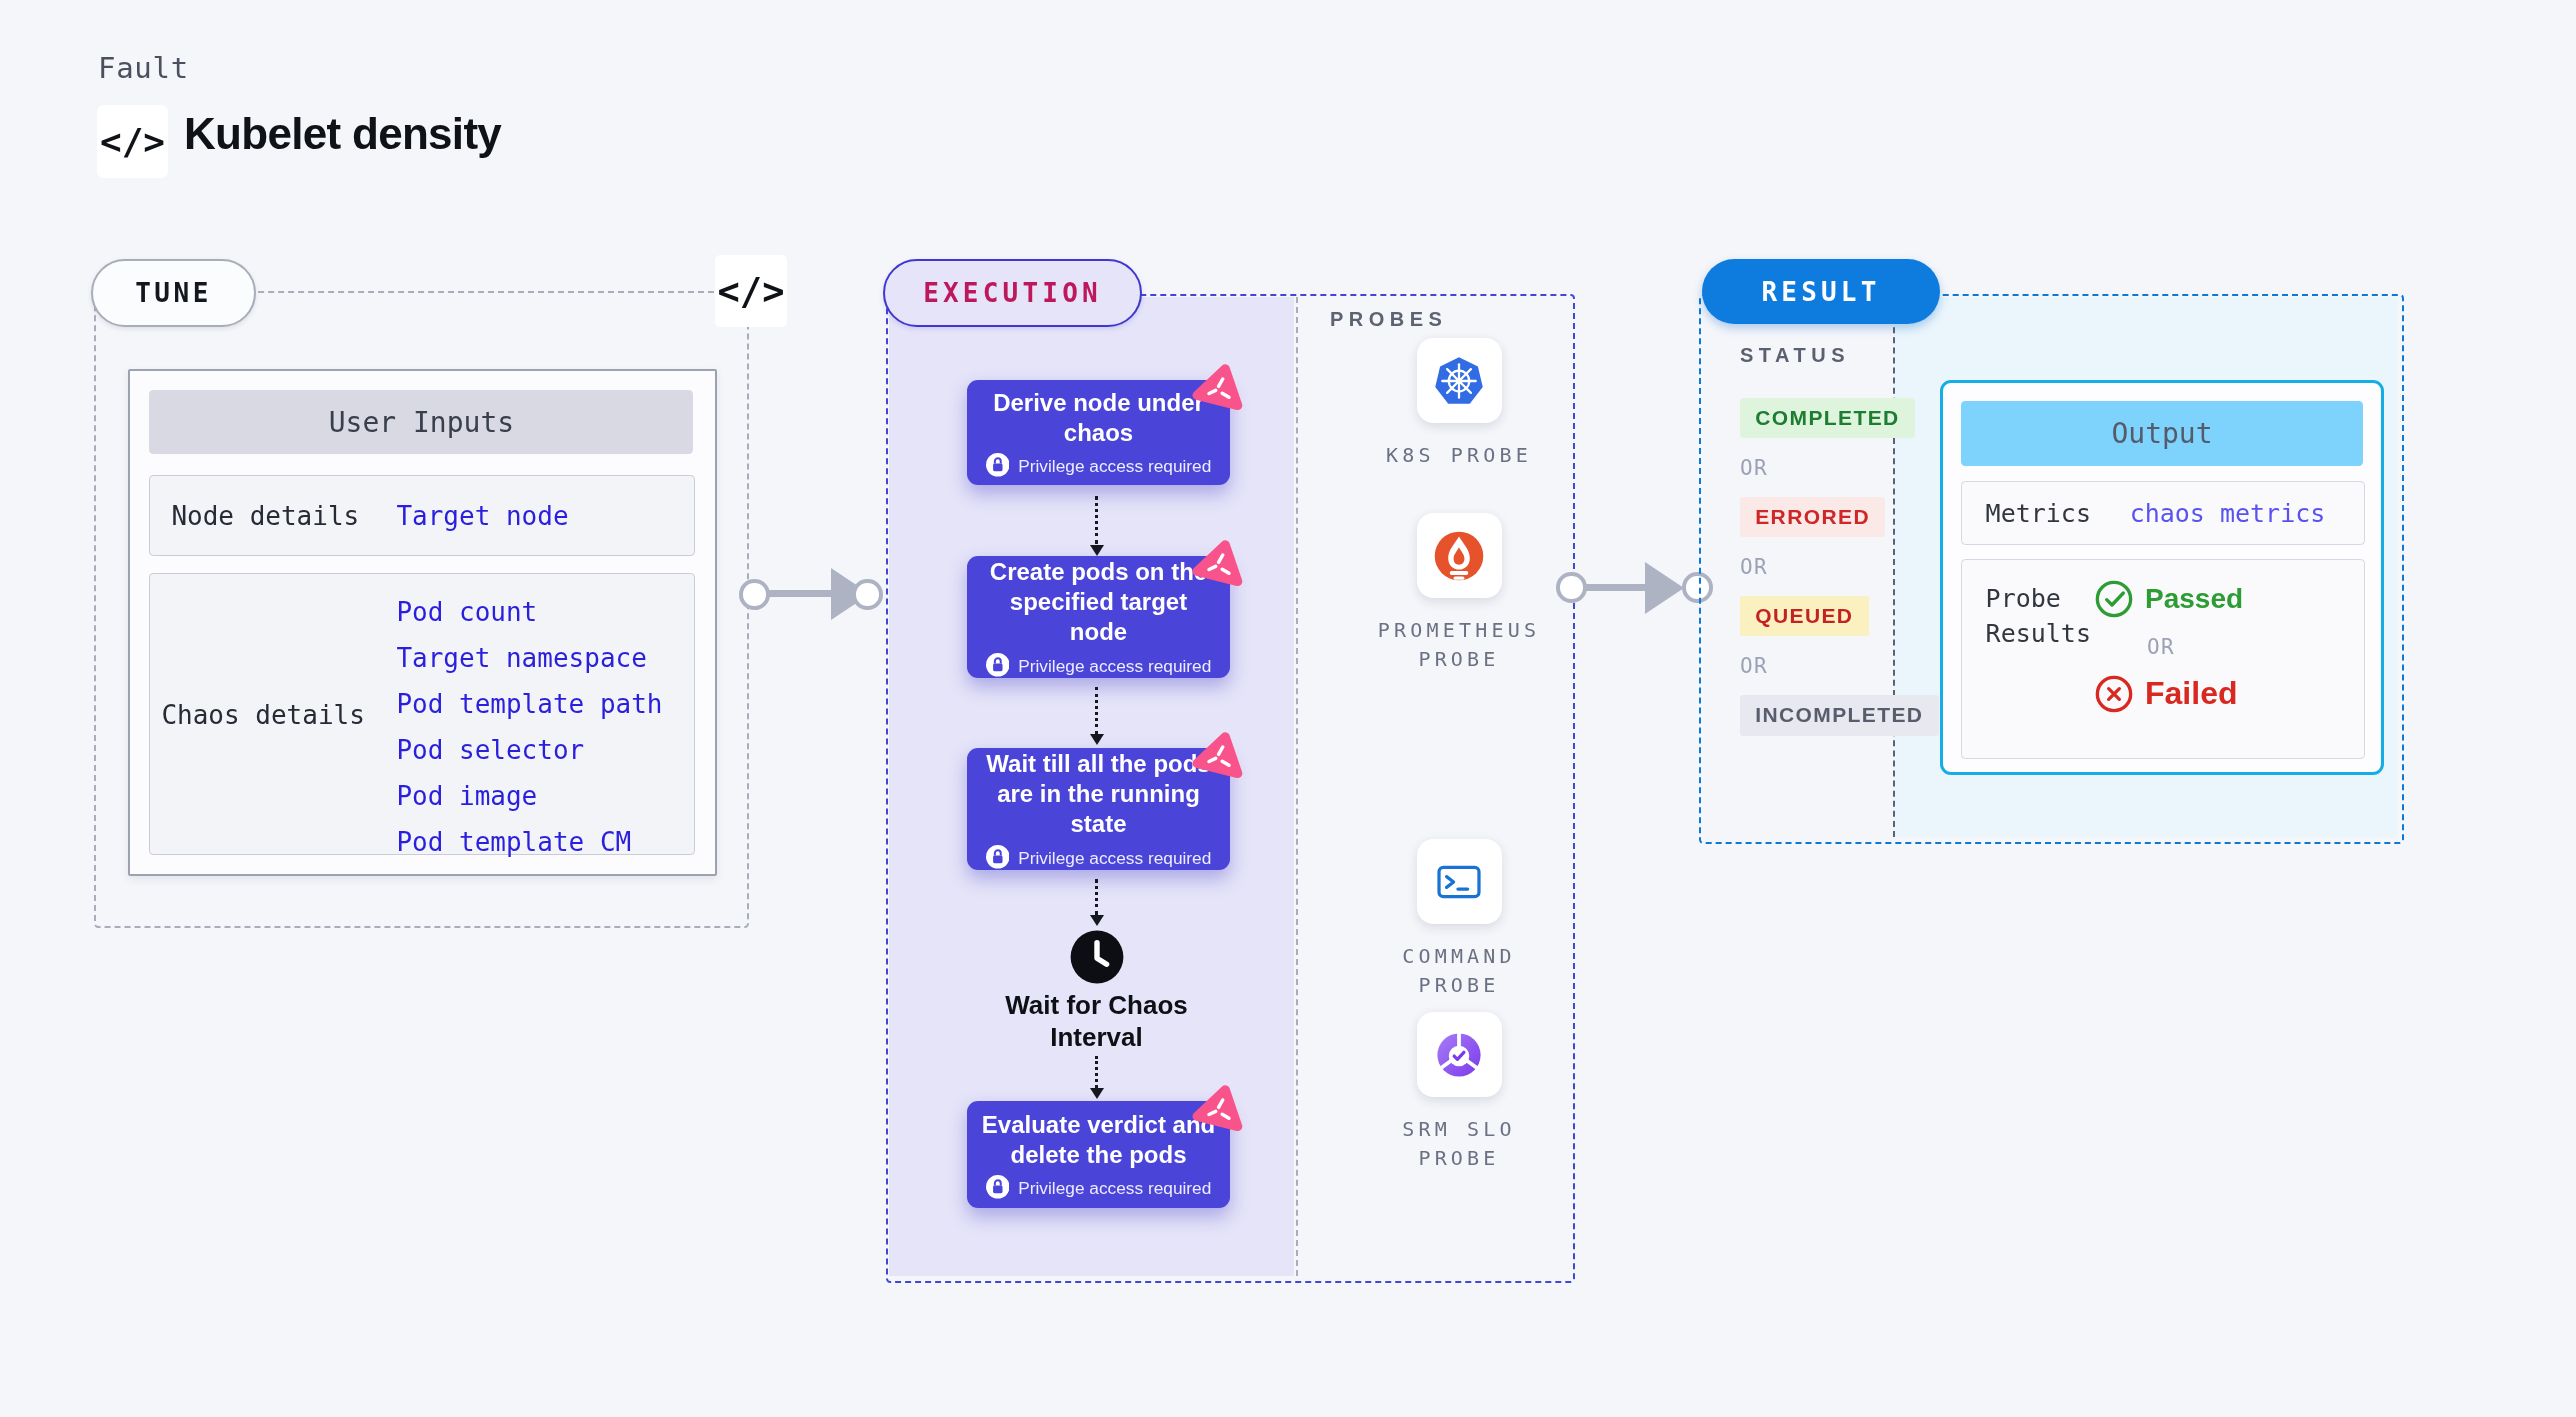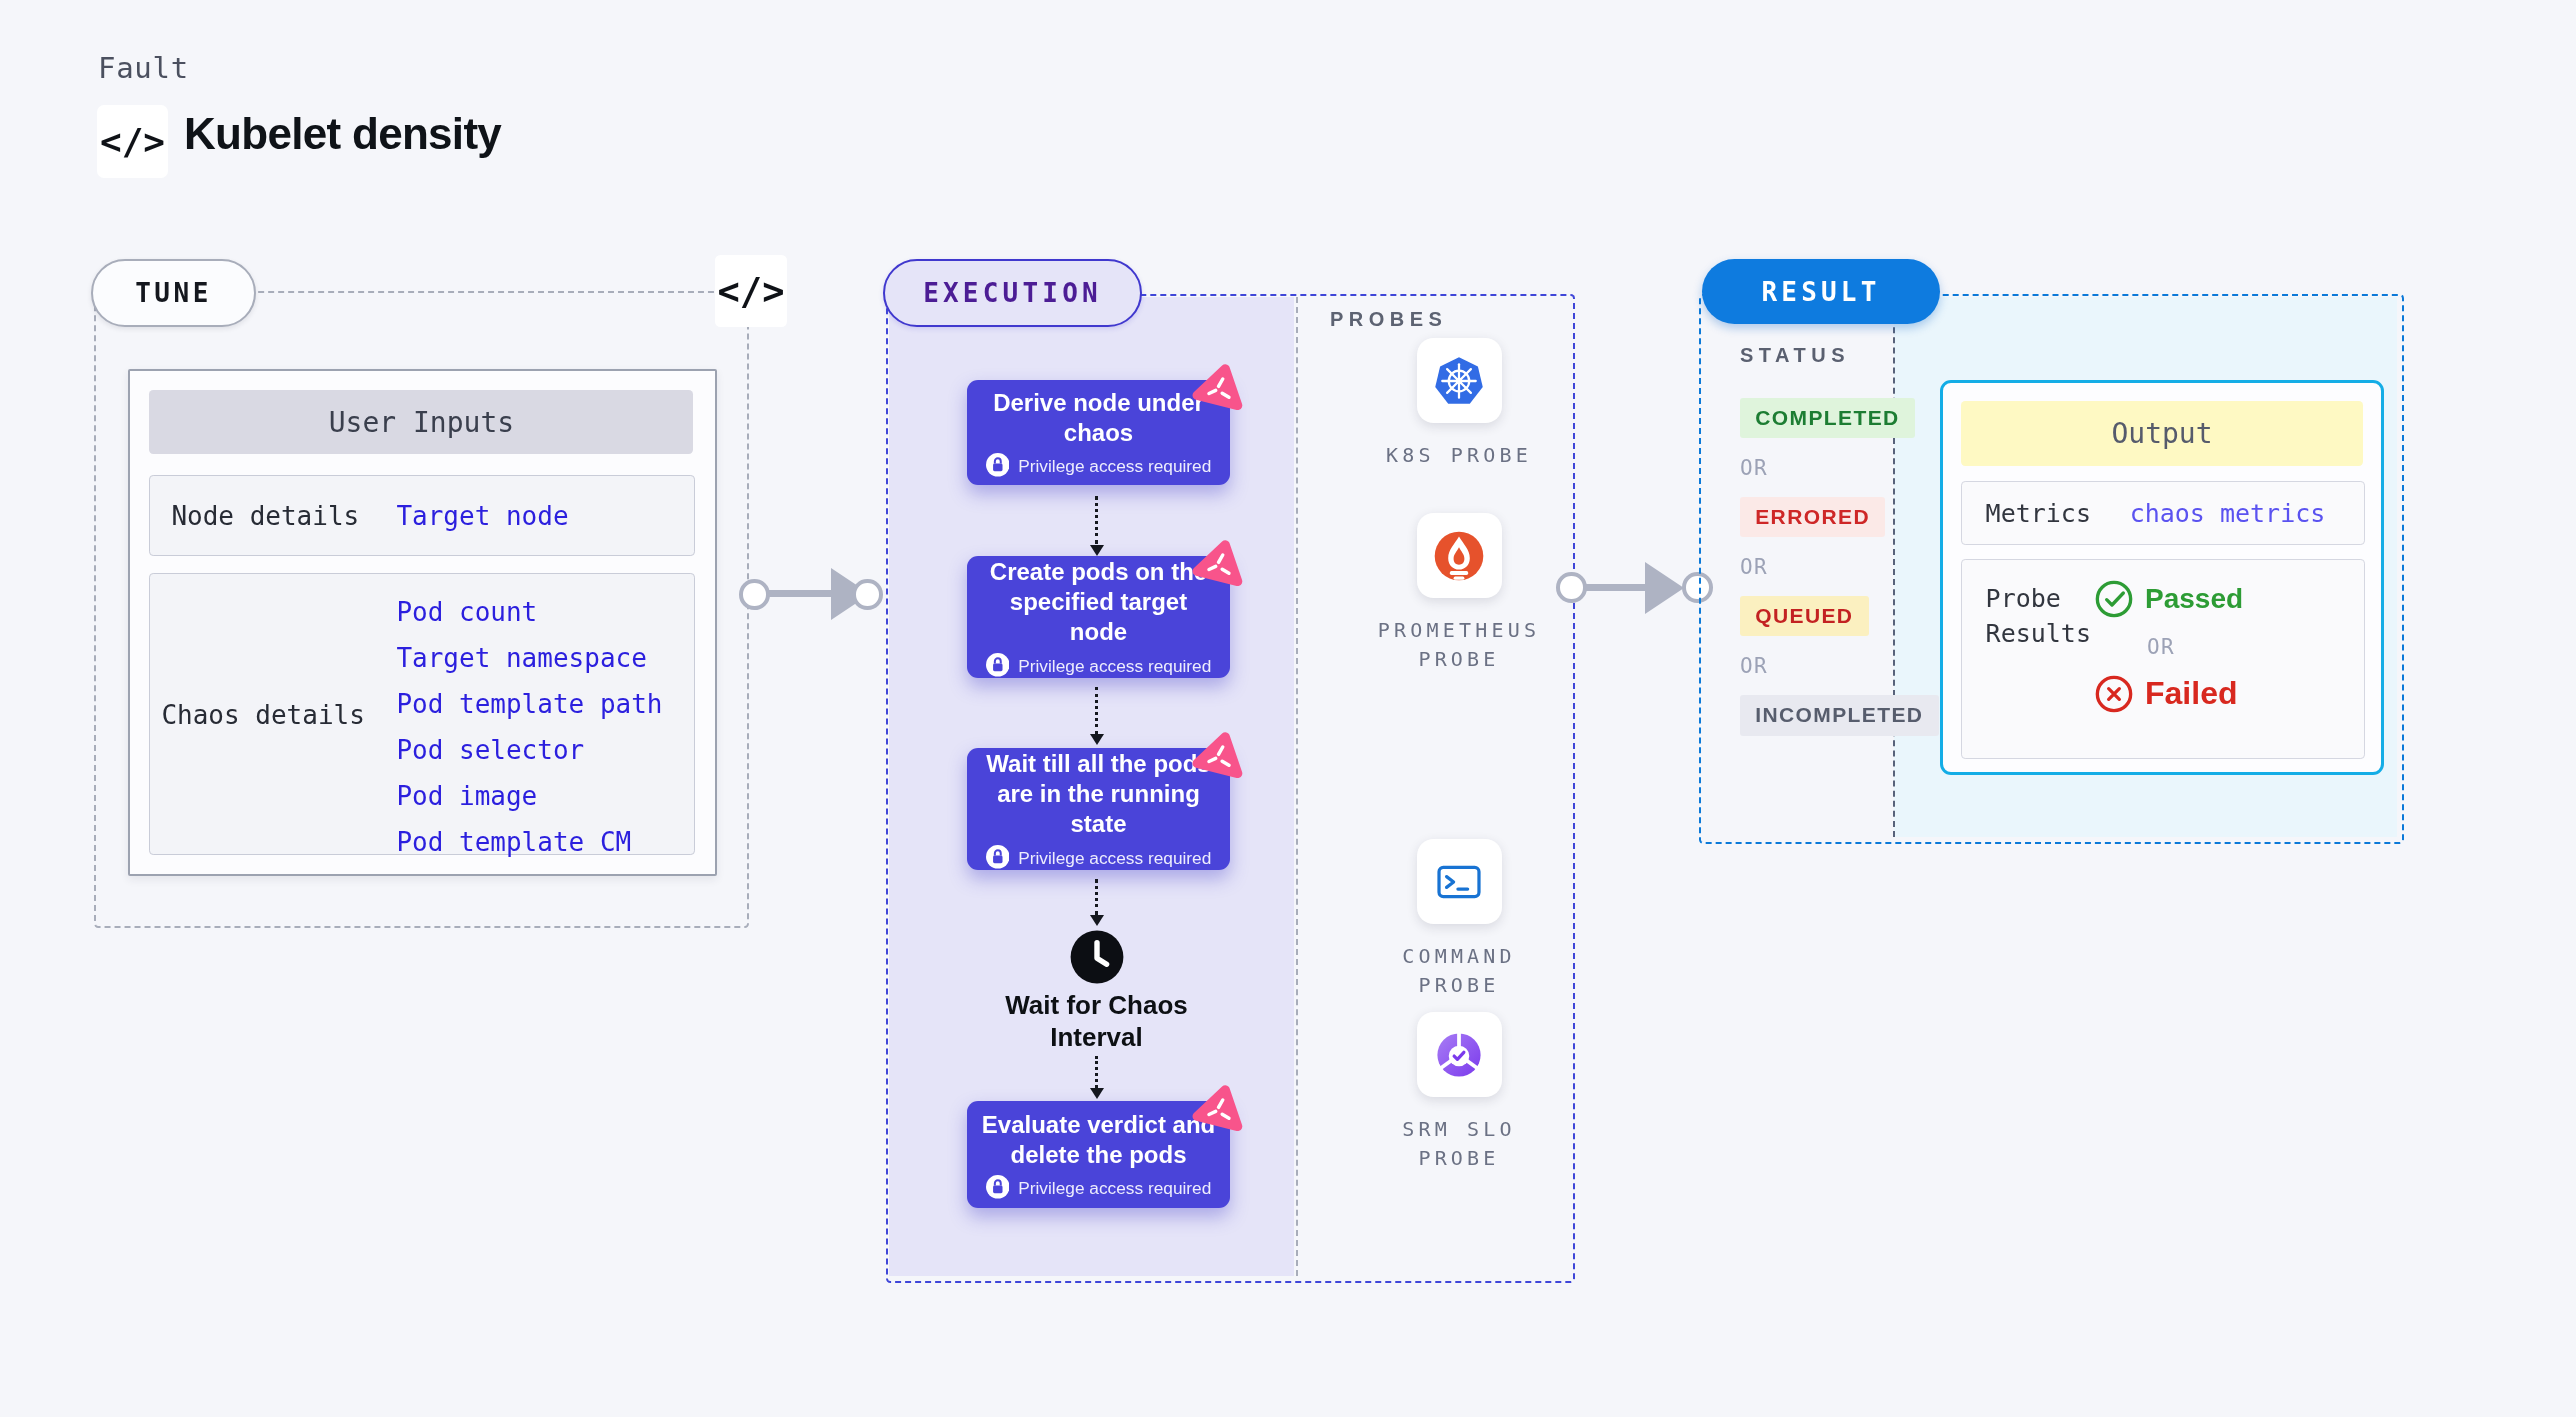--- a/index.html
+++ b/index.html
@@ -13,21 +13,21 @@
   .eyebrow{left:98px;top:51px;font-size:29px;color:#4B505F;letter-spacing:0.7px;}
   .title-icon{left:97px;top:105px;width:71px;height:73px;background:#FFFFFF;border-radius:7px;
               display:flex;align-items:center;justify-content:center;font-size:36px;font-weight:700;color:#0F1217;}
   .page-title{left:184px;top:109px;font-size:44px;font-weight:700;color:#0F1318;letter-spacing:-0.7px;}
 
   
   .pill{display:flex;align-items:center;justify-content:center;font-weight:700;border-radius:42px;}
   .tune-pill{left:91px;top:259px;width:161px;height:64px;background:#FBFCFE;border:2.1px solid #A8ADBA;
              font-size:26px;letter-spacing:3.5px;color:#14171E;box-shadow:0 2.1px 5.5px rgba(40,44,63,.10);}
   .exec-pill{left:883px;top:259px;width:255px;height:64px;background:#E5E4F8;border:2.8px solid #4038CE;
-             font-size:26px;letter-spacing:4.2px;color:#4c1d95;box-shadow:0 2.1px 5.5px rgba(64,56,206,.15);}
+             font-size:26px;letter-spacing:4.2px;color:#be185d;box-shadow:0 2.1px 5.5px rgba(64,56,206,.15);}
   .result-pill{left:1702px;top:259px;width:238px;height:65px;background:#0E7BDF;border:none;
              font-size:26px;letter-spacing:4.2px;color:#FFFFFF;box-shadow:0 4.2px 9.7px rgba(14,100,200,.30);}
 
   
   .tune-box{left:94px;top:291px;width:651px;height:633px;border:2.1px dashed #A8ADBA;border-radius:4.2px;}
   .tune-code-icon{left:715px;top:255px;width:72px;height:72px;background:#FFFFFF;border-radius:5.5px;
               display:flex;align-items:center;justify-content:center;font-size:37px;font-weight:700;color:#0F1217;}
   .ui-card{left:128px;top:369px;width:585px;height:503px;background:#FCFCFE;border:2.1px solid #9CA2B0;
            border-radius:2px;box-shadow:0 3.5px 8.3px rgba(40,44,63,.08);}
   .ui-header{left:19.4px;top:19.4px;width:544px;height:64px;background:#D9D9E3;border-radius:4.2px;
@@ -75,21 +75,21 @@
   .status-col{left:1740px;top:344px;width:166px;}
   .status-label{font-size:20px;font-weight:700;letter-spacing:5.5px;color:#5A6070;margin-bottom:30.5px;}
   .badge{display:inline-block;padding:8.3px 15.2px;border-radius:3px;font-size:21px;font-weight:700;letter-spacing:1.4px;}
   .b-completed{background:#DFF4DC;color:#1D7D33;}
   .b-errored{background:#FBE9E7;color:#CE2727;}
   .b-queued{background:#FBF0C0;color:#C32222;}
   .b-incompleted{background:#E8E9F0;color:#575D6D;}
   .or{font-size:21px;color:#9CA2B6;letter-spacing:1.4px;margin:18px 0 16.6px 0;}
 
   .output-box{left:1940px;top:380px;width:438px;height:389px;background:#FDFDFF;border:3.5px solid #14ADE6;border-radius:11px;}
-  .out-header{left:18px;top:18px;width:402px;height:65px;background:#fef9c3;border-radius:4.2px;
+  .out-header{left:18px;top:18px;width:402px;height:65px;background:#7dd3fc;border-radius:4.2px;
               display:flex;align-items:center;justify-content:center;font-size:28px;color:#565B6C;}
   .out-row{background:#FAFAFC;border:1.4px solid #D5D7E1;border-radius:4.2px;}
   .metrics-row{left:18px;top:98px;width:402px;height:62px;display:flex;align-items:center;}
   .metrics-label{margin-left:23.6px;font-size:25px;color:#32363F;}
   .metrics-value{flex:1;text-align:center;font-size:25px;color:#5A52F0;}
   .proberes-row{left:18px;top:176px;width:402px;height:198px;}
   .proberes-label{position:absolute;left:23.6px;top:21px;width:139px;font-size:25px;line-height:35px;color:#32363F;}
   .verdict{display:flex;align-items:center;gap:11px;}
   .verdict svg{width:40px;height:40px;}
   .passed-txt{font-size:28px;font-weight:700;color:#2D9C35;}

